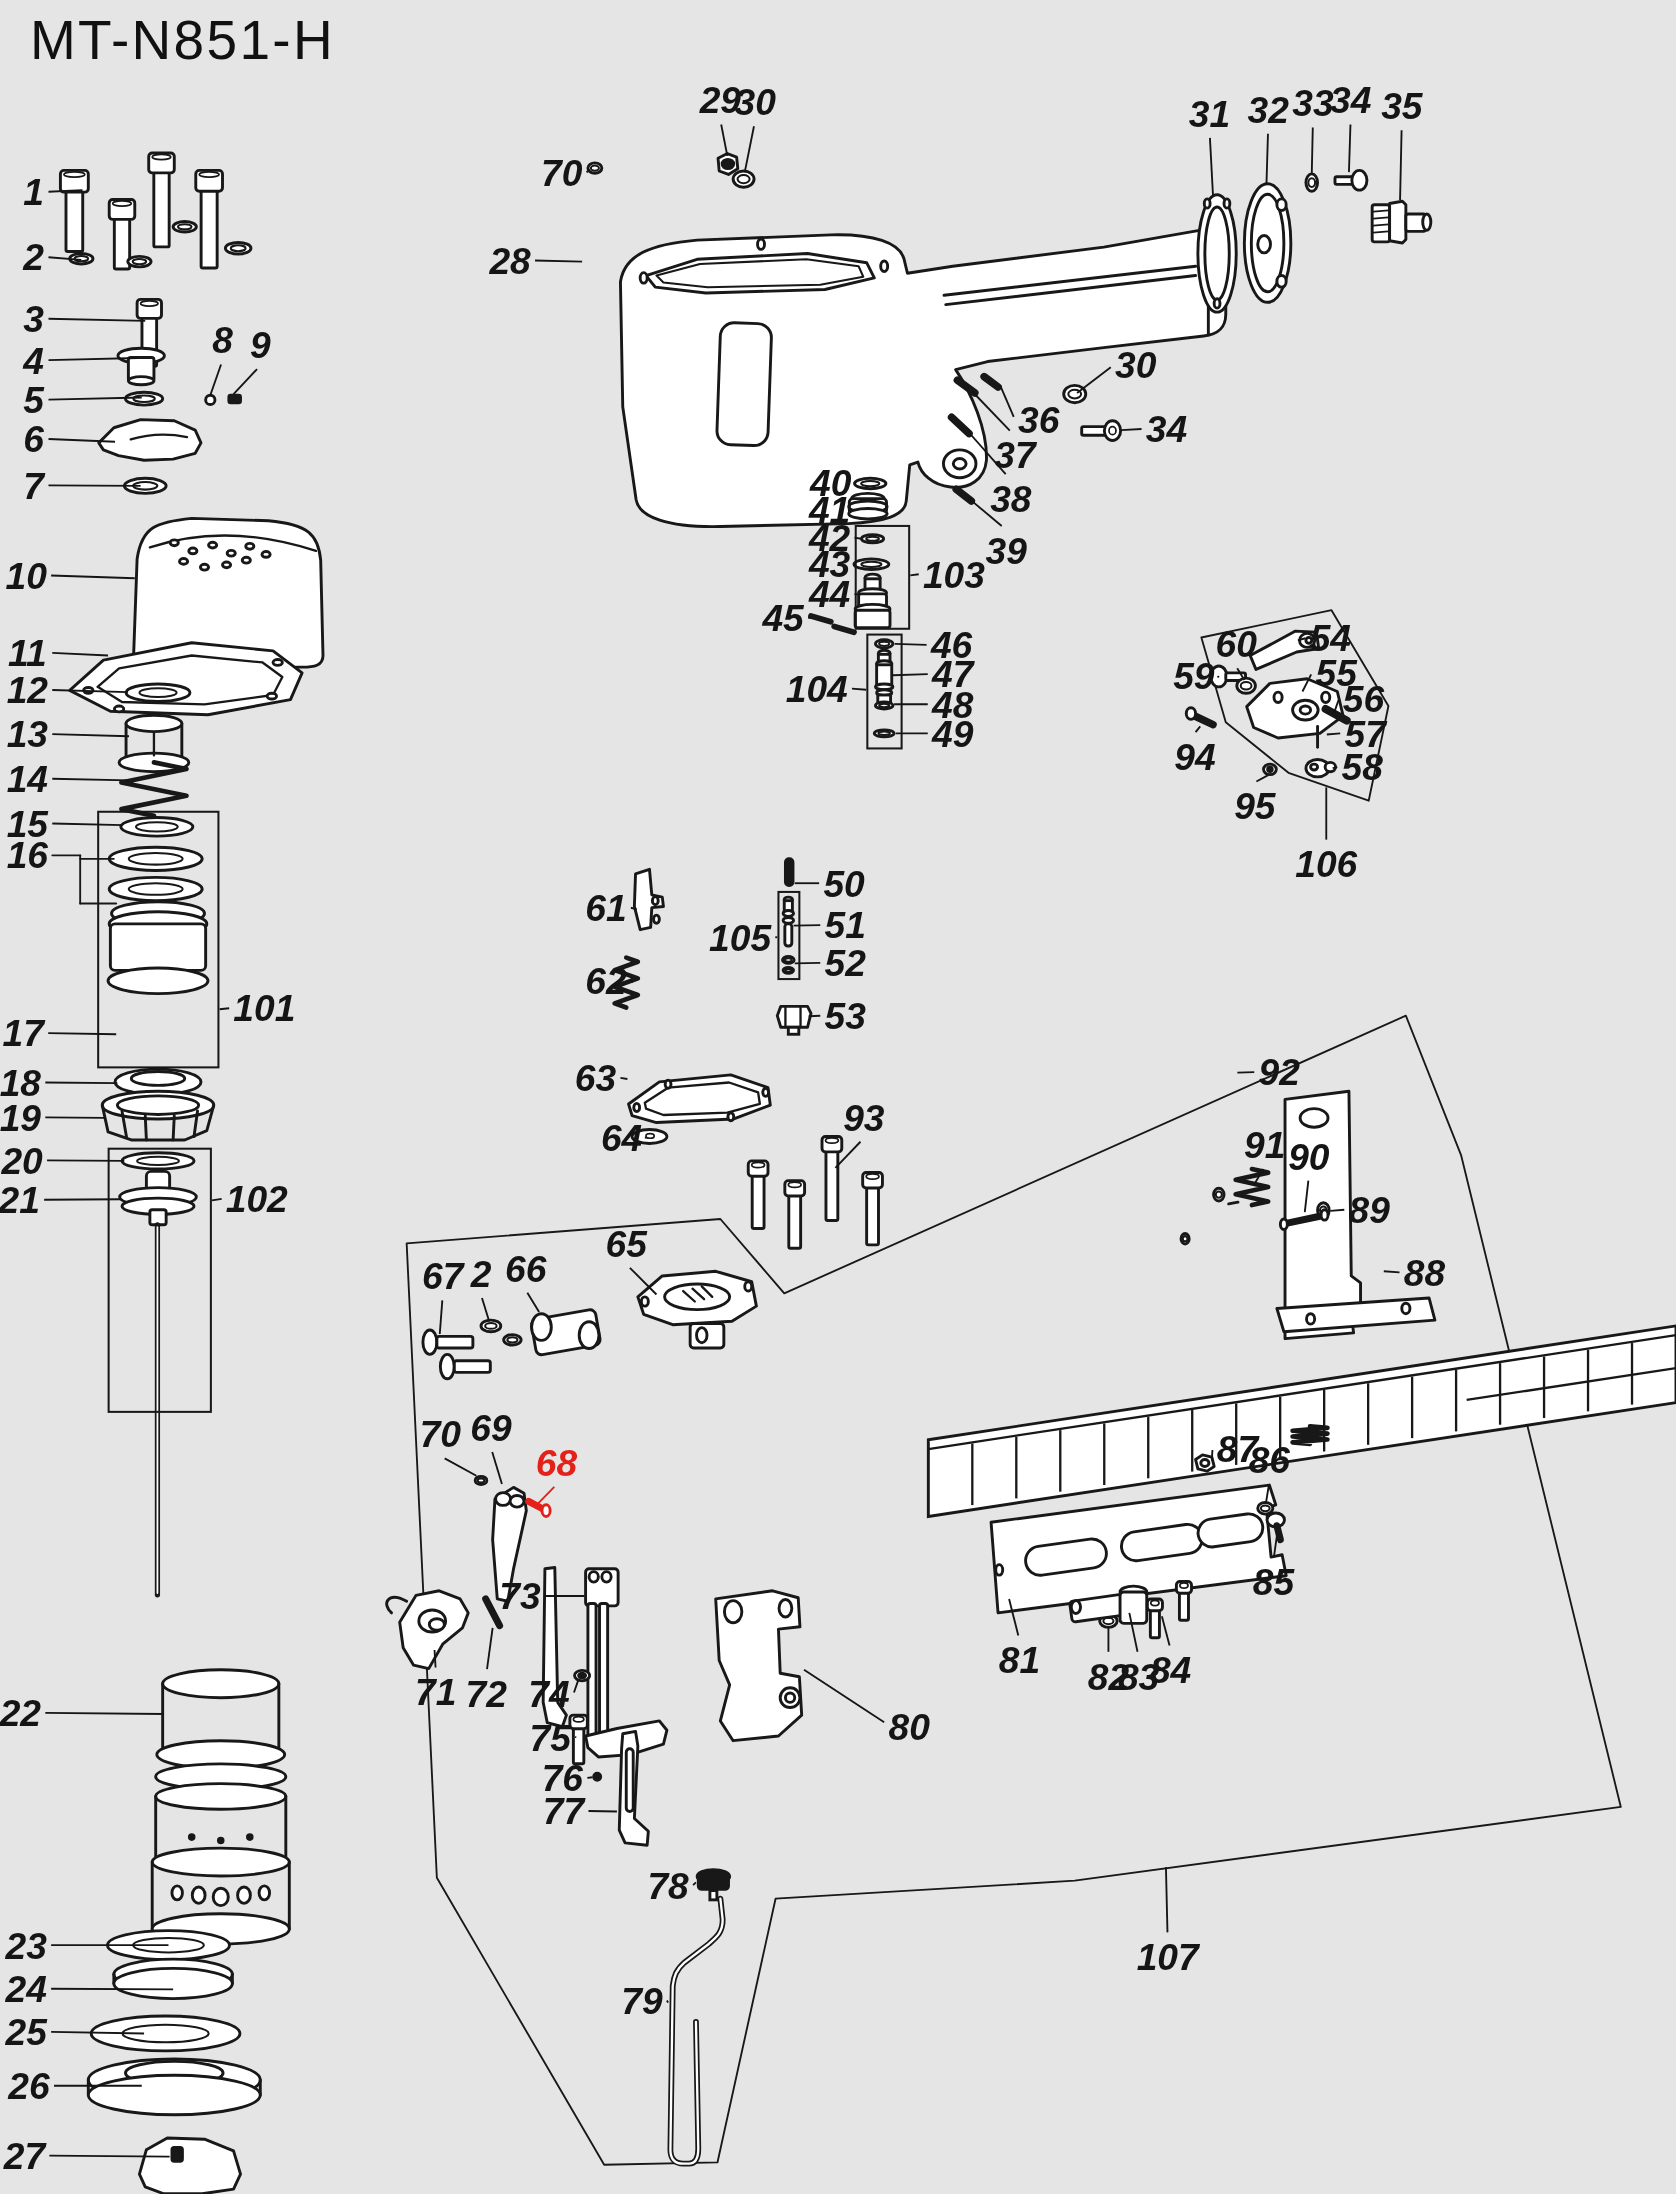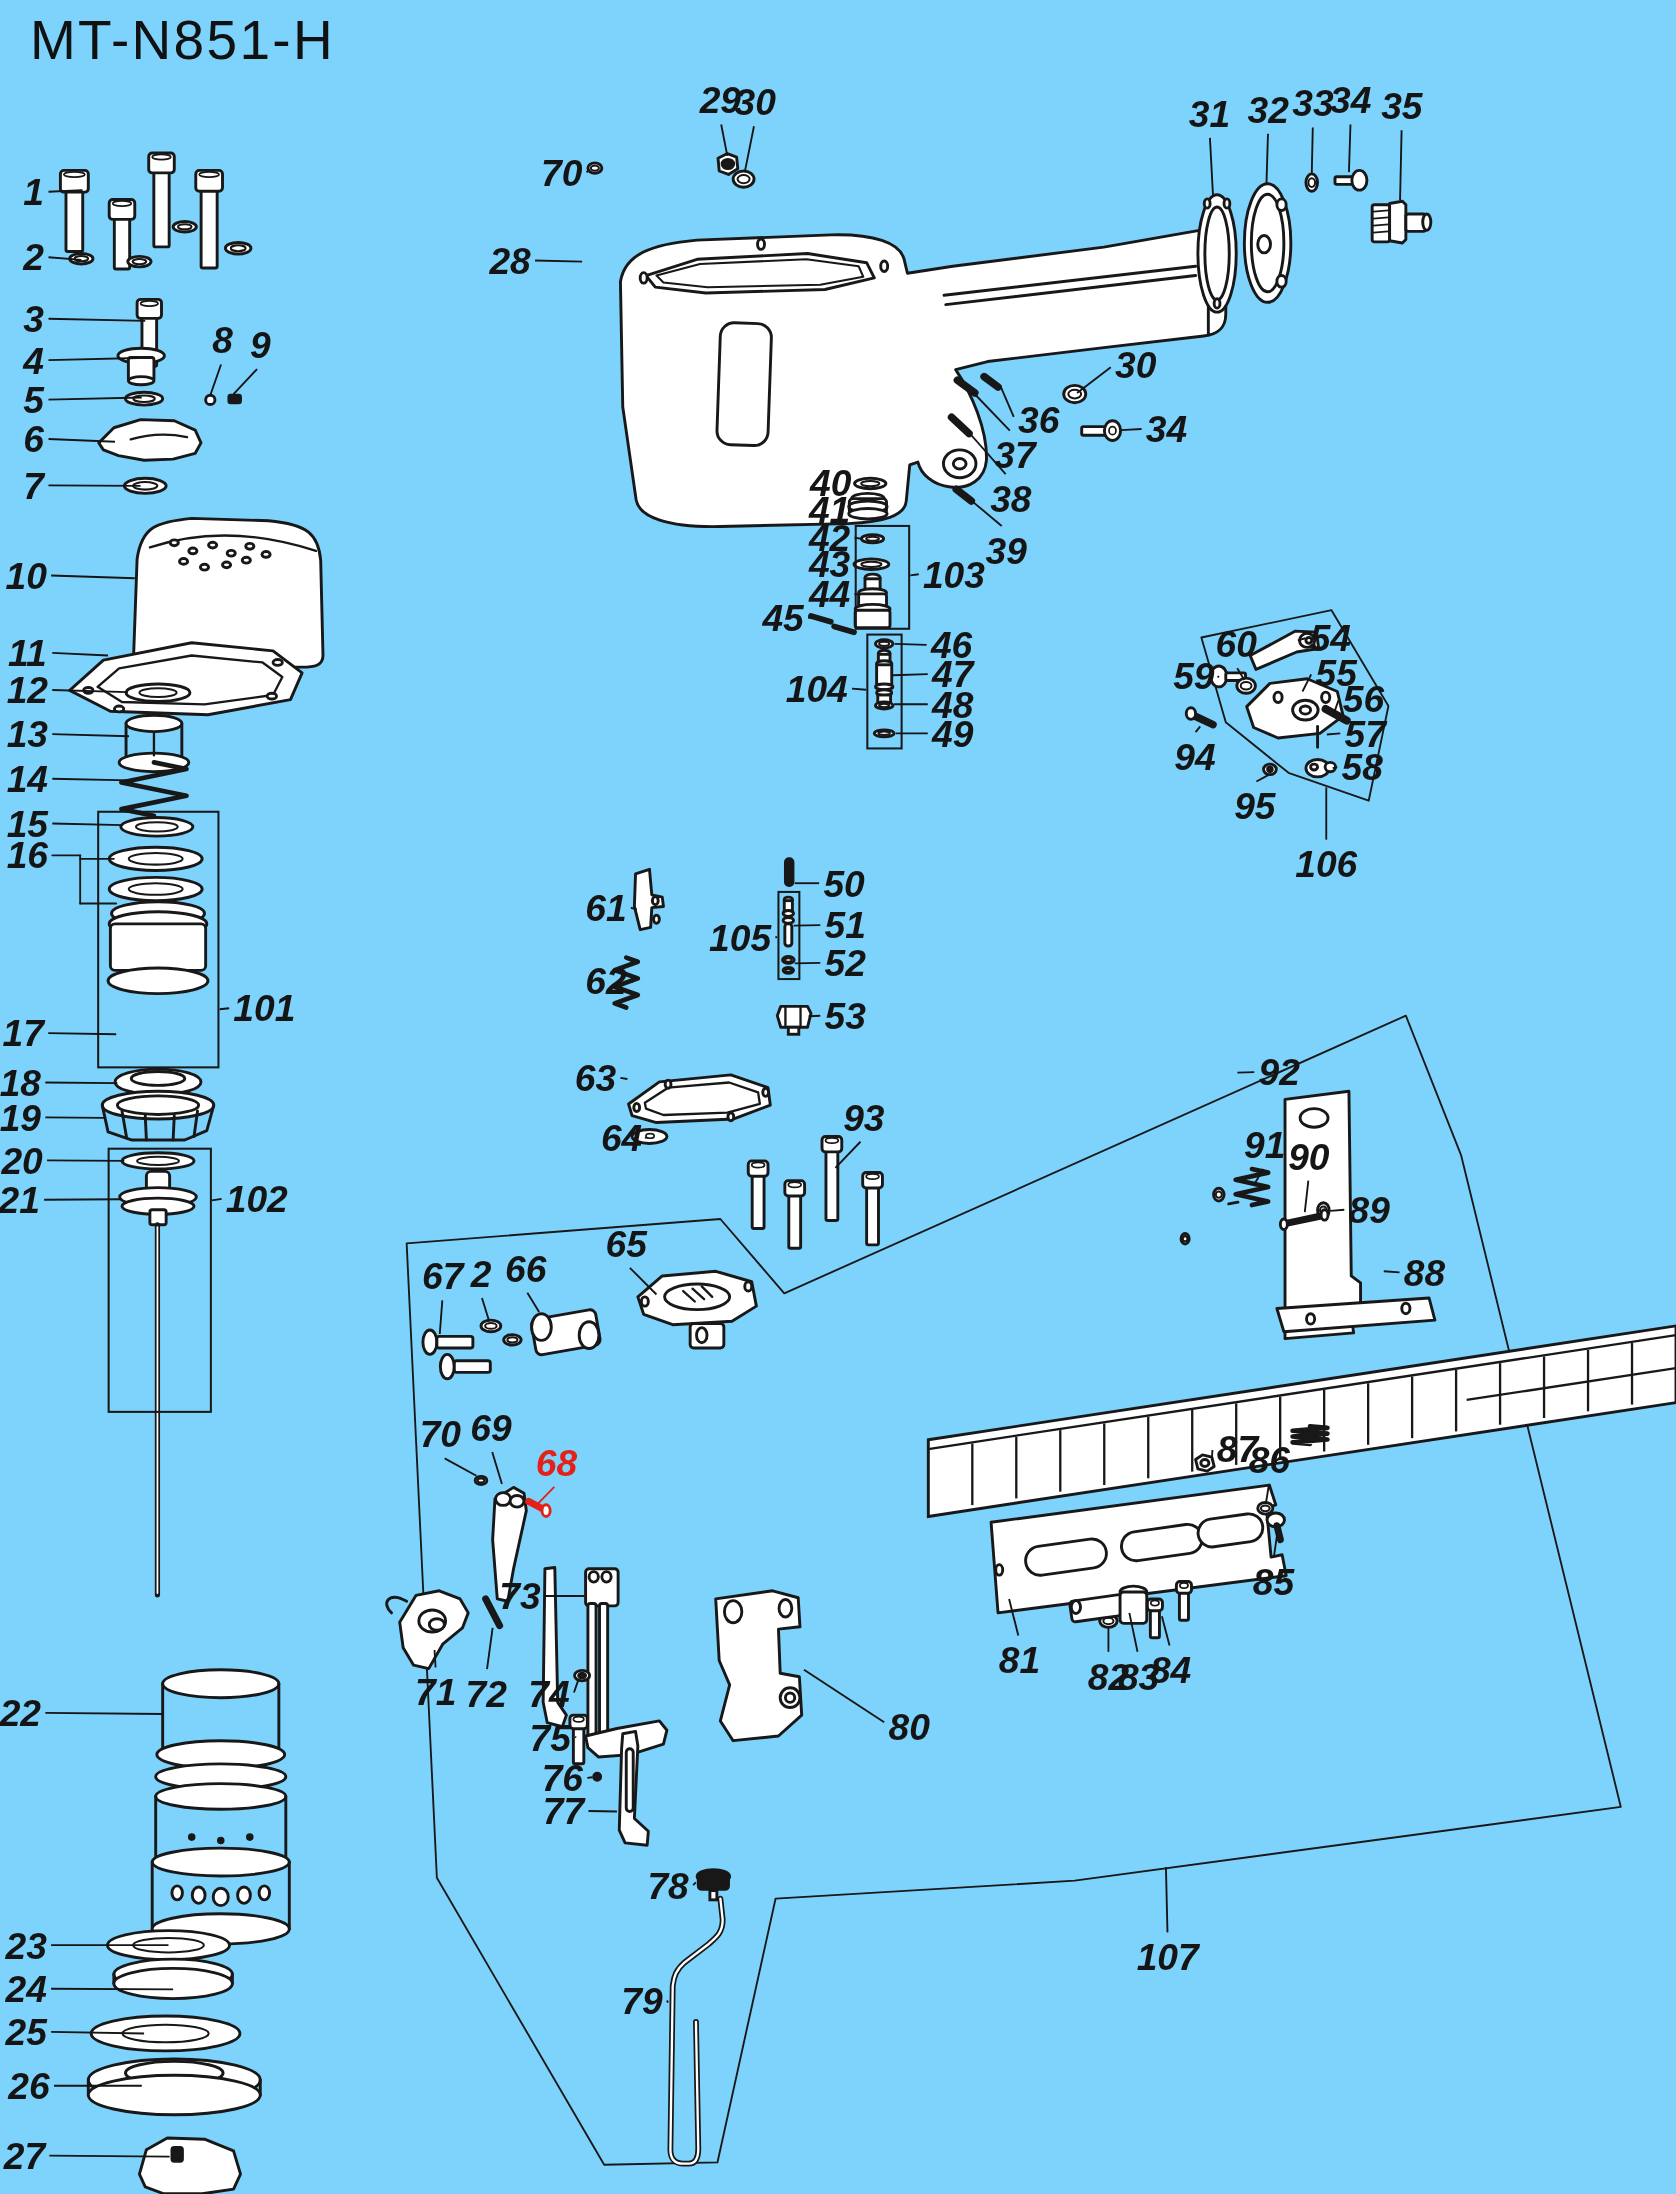--- a/index.html
+++ b/index.html
@@ -1,16 +1,16 @@
 <!DOCTYPE html>
 <html style="font-size:9.3px"><head>
 <meta charset="utf-8">
 <style>
   html,body{margin:0;padding:0;background:#ffffff;}
-  .page{position:relative;width:1676px;height:2194px;background:#7dd3fc;overflow:hidden;
+  .page{position:relative;width:1676px;height:2194px;background:#e5e5e5;overflow:hidden;
         font-family:"Liberation Sans",sans-serif;}
   .title{position:absolute;left:30px;top:8.1px;font-size:55px;font-weight:400;
          letter-spacing:2.3px;color:#111;font-family:"Liberation Sans",sans-serif;}
   svg{position:absolute;left:0;top:0;}
   text.lbl{font-family:"Liberation Sans",sans-serif;font-style:italic;font-weight:700;}
 </style>
 </head>
 <body>
 
 <div class="page">

